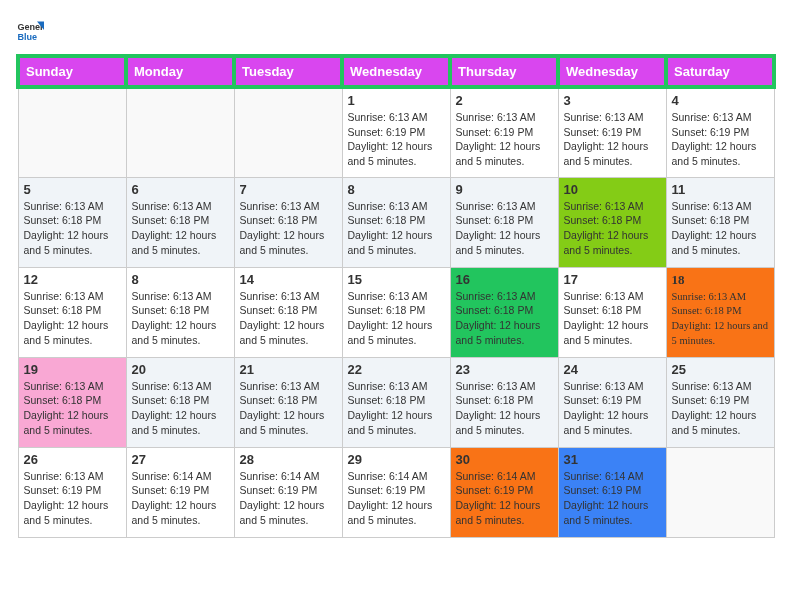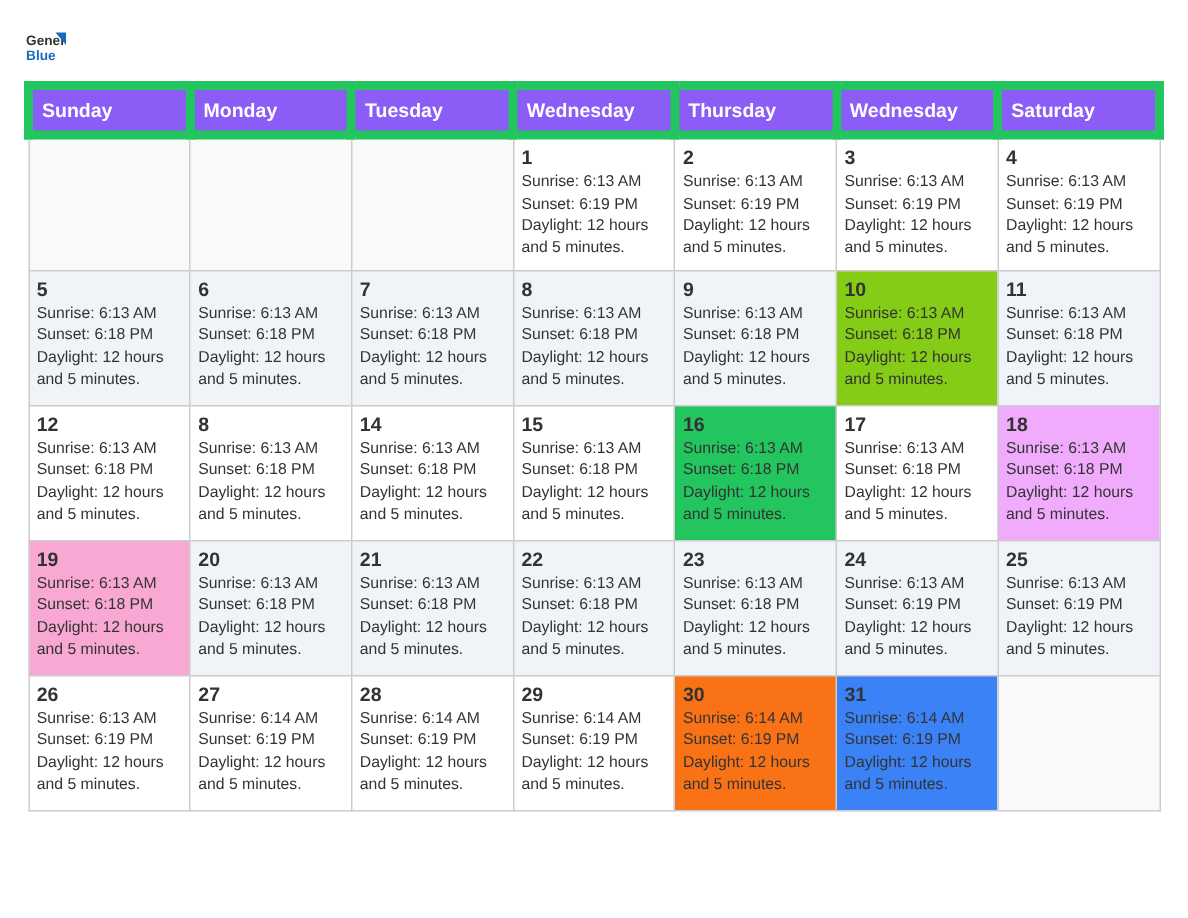--- a/index.html
+++ b/index.html
@@ -36,26 +36,26 @@
     .location-title {
       font-size: 16px;
       color: #555;
     }
     .calendar {
       width: 100%;
       border-collapse: collapse;
       table-layout: fixed;
     }
     .calendar th {
-      background-color: #8b5cf6;
+      background-color: #d946ef;
       color: #fff;
       text-align: left;
       padding: 6px 6px;
       font-size: 13px;
-      border: 6px solid #22c55e;
+      border: 4px solid #22c55e;
     }
     .calendar td {
       border: 1px solid #ccc;
       vertical-align: top;
       padding: 4px 5px;
       font-size: 11px;
       color: #333;
       height: 90px;
       background: #fff;
     }
@@ -180,21 +180,21 @@
           <div class="day-info">Sunrise: 6:13 AM<br>Sunset: 6:18 PM<br>Daylight: 12 hours and 5 minutes.</div>
         </td>
         <td style="background: #22c55e;">
           <span class="day-number">16</span>
           <div class="day-info">Sunrise: 6:13 AM<br>Sunset: 6:18 PM<br>Daylight: 12 hours and 5 minutes.</div>
         </td>
         <td style="background: rgb(255, 255, 255);">
           <span class="day-number">17</span>
           <div class="day-info">Sunrise: 6:13 AM<br>Sunset: 6:18 PM<br>Daylight: 12 hours and 5 minutes.</div>
         </td>
-        <td style="background: #f0abfc;">
+        <td style="background: #f97316; font-family: Liberation Serif, serif;">
           <span class="day-number">18</span>
           <div class="day-info">Sunrise: 6:13 AM<br>Sunset: 6:18 PM<br>Daylight: 12 hours and 5 minutes.</div>
         </td>
       </tr>
       <tr>
         <td style="background: #f9a8d4;">
           <span class="day-number">19</span>
           <div class="day-info">Sunrise: 6:13 AM<br>Sunset: 6:18 PM<br>Daylight: 12 hours and 5 minutes.</div>
         </td>
         <td style="background: rgb(240, 244, 248);">

